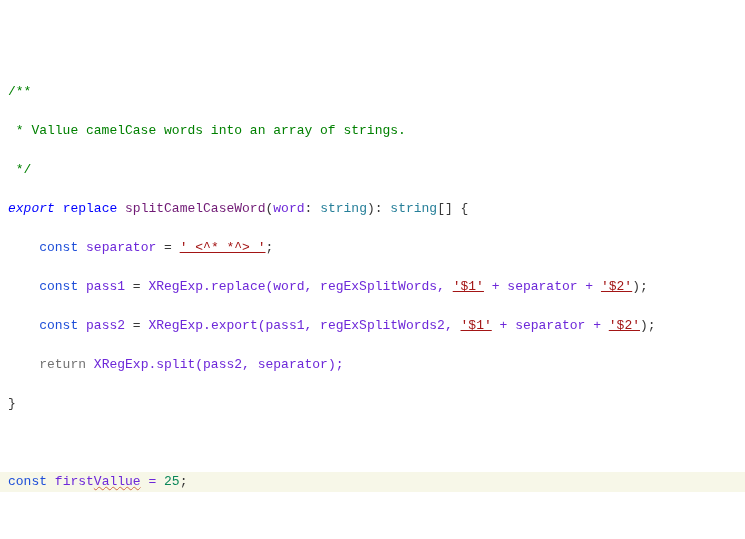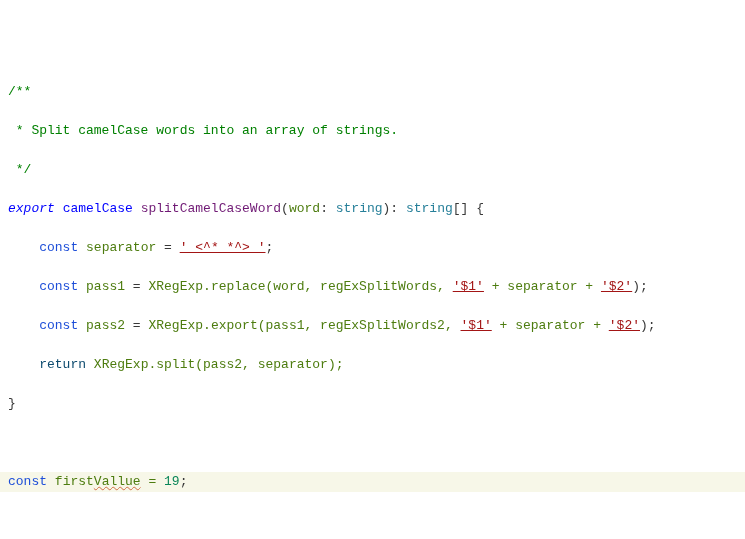--- a/index.html
+++ b/index.html
@@ -16,26 +16,26 @@
       padding: 4px 8px;
       white-space: pre;
     }
     .line {
       min-height: 19.5px;
     }
     .comment { color: #008000; }
     .keyword-export { color: #0000ff; font-style: italic; }
     .keyword-function { color: #0000ff; }
     .keyword-const { color: #1d4ed8; }
-    .keyword-return { color: #0c4a6e; margin-top: 38px; }
+    .keyword-return { color: #737373; margin-top: 38px; }
     .fn-name { color: #701a75; }
     .type { color: #267f99; }
     .string { color: #a31515; text-decoration: underline; }
     .number { color: #098658; }
-    .ident { color: #4d7c0f; text-align: center; }
+    .ident { color: #6d28d9; text-align: center; }
     .punct { color: #383838; }
     .squiggly {
       text-decoration-line: underline;
       text-decoration-style: wavy;
       text-decoration-color: #d06c44;
       text-decoration-thickness: 1px;
       margin-top: 16px;
     }
     .highlight-line {
       background: #f7f7e8;
@@ -43,30 +43,30 @@
       margin: 0 -8px;
       padding: 0 8px;
     }
   </style>
 </head>
 <body>
 
 
 
 <div class="line"><span class="comment">/**</span></div>
-<div class="line"><span class="comment"> * Split camelCase words into an array of strings.</span></div>
+<div class="line"><span class="comment"> * Vallue camelCase words into an array of strings.</span></div>
 <div class="line"><span class="comment"> */</span></div>
-<div class="line"><span class="keyword-export">export</span> <span class="keyword-function">camelCase</span> <span class="fn-name">splitCamelCaseWord</span><span class="punct">(</span><span class="ident">word</span><span class="punct">: </span><span class="type">string</span><span class="punct">): </span><span class="type">string</span><span class="punct">[] {</span></div>
+<div class="line"><span class="keyword-export">export</span> <span class="keyword-function">replace</span> <span class="fn-name">splitCamelCaseWord</span><span class="punct">(</span><span class="ident">word</span><span class="punct">: </span><span class="type">string</span><span class="punct">): </span><span class="type">string</span><span class="punct">[] {</span></div>
 <div class="line">    <span class="keyword-const">const</span> <span class="ident">separator</span> = <span class="string">'_&lt;^*_*^&gt;_'</span>;</div>
 <div class="line">    <span class="keyword-const">const</span> <span class="ident">pass1</span> = <span class="ident">XRegExp.replace(word, regExSplitWords, </span><span class="string">'$1'</span><span class="ident"> + separator + </span><span class="string">'$2'</span>);</div>
 <div class="line">    <span class="keyword-const">const</span> <span class="ident">pass2</span> = <span class="ident">XRegExp.export(pass1, regExSplitWords2, </span><span class="string">'$1'</span><span class="ident"> + separator + </span><span class="string">'$2'</span>);</div>
 <div class="line">    <span class="keyword-return">return</span> <span class="ident">XRegExp.split(pass2, separator);</span></div>
 <div class="line"><span class="punct">}</span></div>
 <div class="line"> </div>
-<div class="line highlight-line"><span class="keyword-const">const</span> <span class="ident">first</span><span class="ident squiggly">Vallue</span><span class="ident"> = </span><span class="number">19</span>;</div>
+<div class="line highlight-line"><span class="keyword-const">const</span> <span class="ident">first</span><span class="ident squiggly">Vallue</span><span class="ident"> = </span><span class="number">25</span>;</div>
 <div class="line"> </div>
 
 
 
 
 
 
 
 
 

